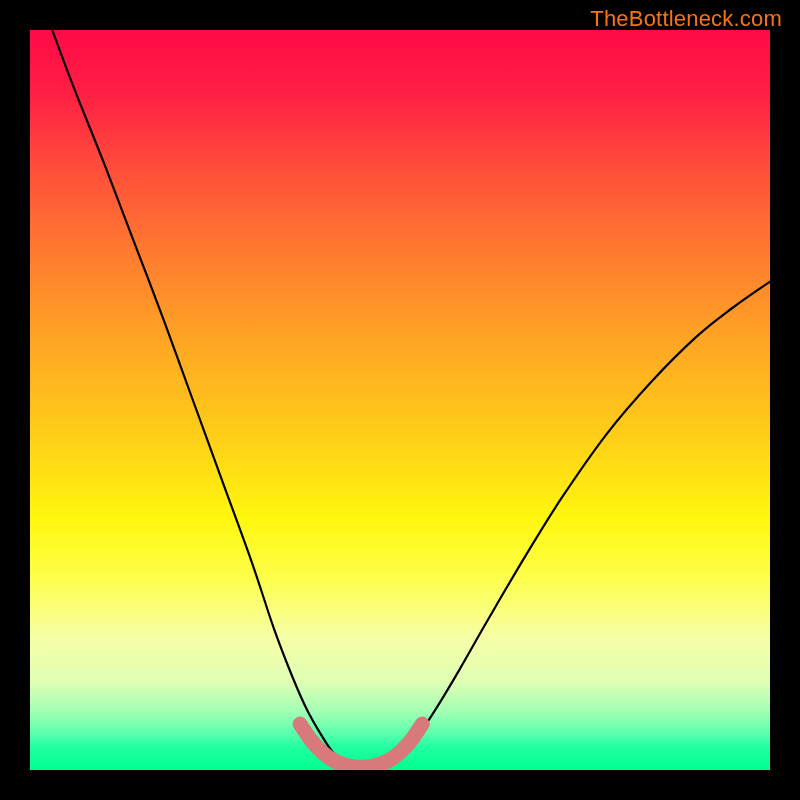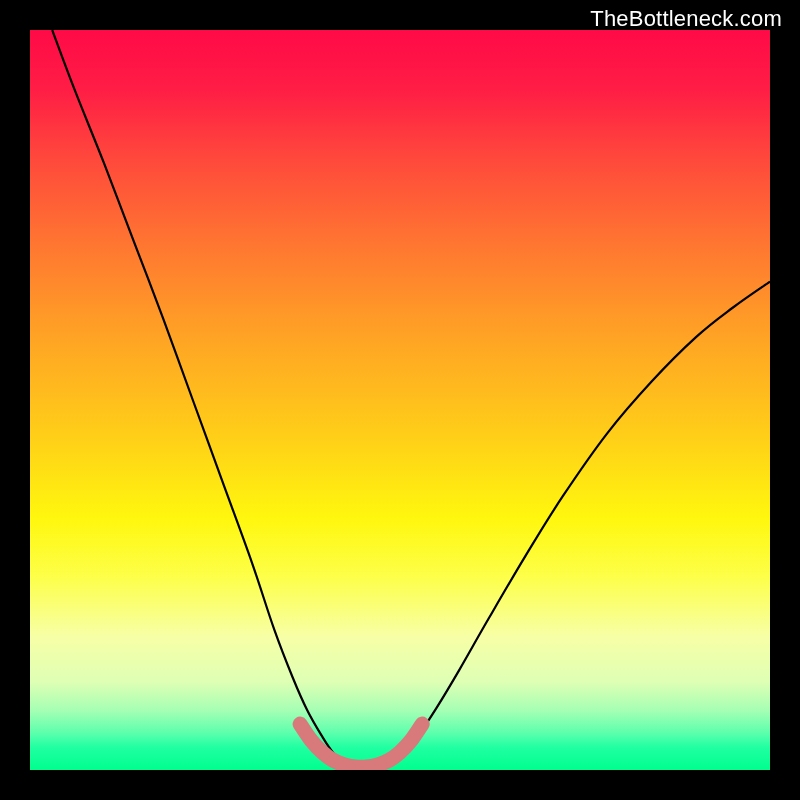--- a/index.html
+++ b/index.html
@@ -10,21 +10,21 @@
     height: 800px;
     background: #000;
   }
   .watermark {
     position: absolute;
     top: 6px;
     right: 18px;
     font-family: Arial, Helvetica, sans-serif;
     font-size: 22px;
     font-weight: 500;
-    color: #ffffff;
+    color: #f97316;
     letter-spacing: 0.2px;
     z-index: 10;
   }
   .plot-area {
     position: absolute;
     left: 30px;
     top: 30px;
     width: 740px;
     height: 740px;
     overflow: hidden;

